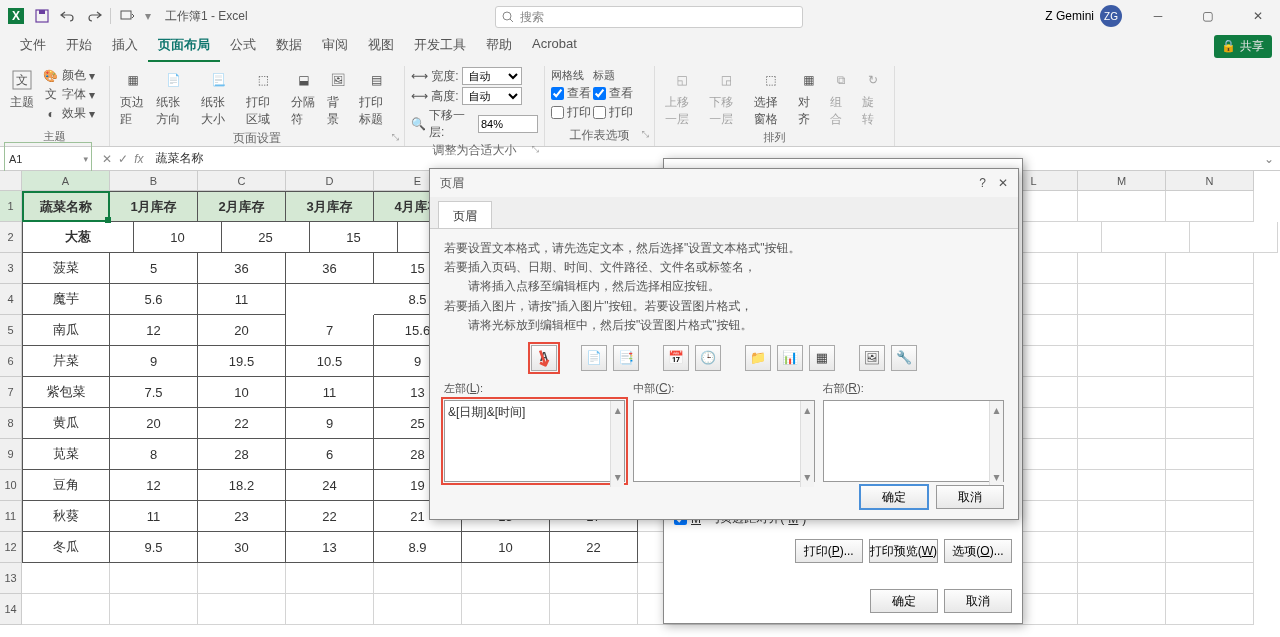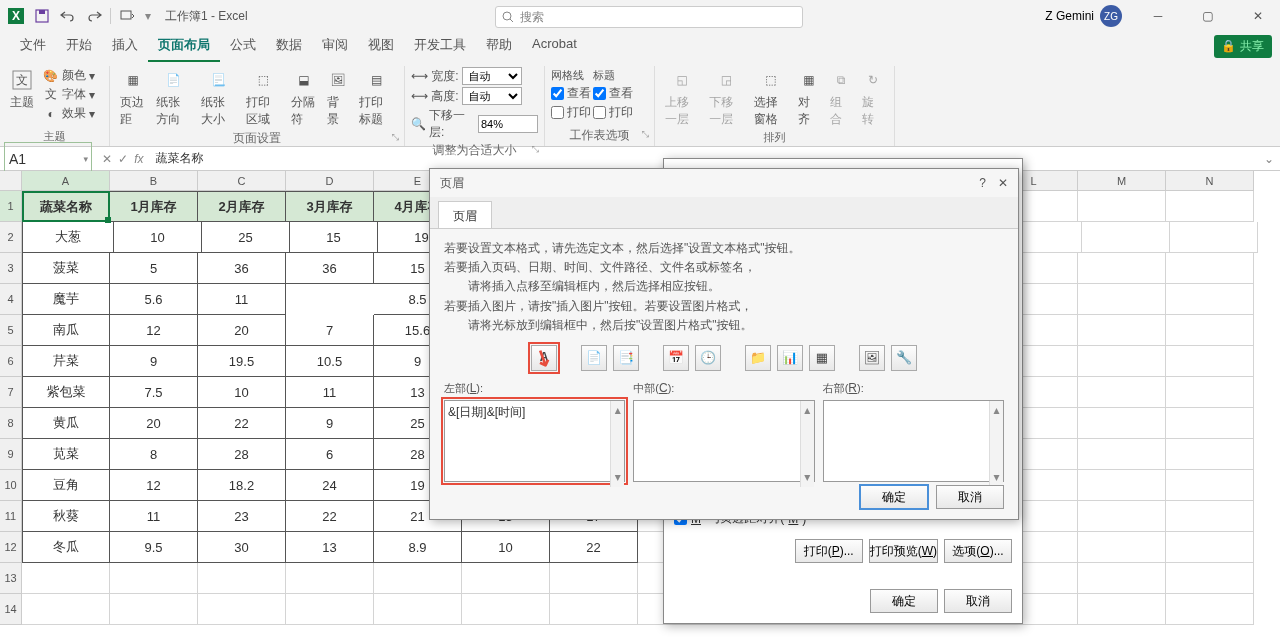--- a/index.html
+++ b/index.html
@@ -15,21 +15,21 @@
 .search-box span.ph{color:#888;margin-left:6px}
 .ti-right{position:absolute;right:0;display:flex;align-items:center;gap:6px}
 .user{display:flex;align-items:center;gap:6px;margin-right:8px}
 .avatar{width:22px;height:22px;border-radius:50%;background:#3b5ba5;color:#fff;font-size:10px;display:flex;align-items:center;justify-content:center}
 .winbtn{width:44px;height:32px;display:flex;align-items:center;justify-content:center;color:#555}
 
 
 .tabs{height:30px;background:#f3f3f3;display:flex;align-items:flex-end;padding-left:10px;position:relative}
 .tab{padding:6px 10px;color:#555;cursor:pointer;font-size:13px}
 .tab.active{color:#0f766e;font-weight:600;border-bottom:2px solid #107c41}
-.share{position:absolute;right:8px;top:3px;background:#107c41;color:#86efac;padding:3px 8px;border-radius:3px}
+.share{position:absolute;right:8px;top:3px;background:#107c41;color:#e5e5e5;padding:3px 8px;border-radius:3px}
 
 
 .ribbon{height:85px;background:#f3f3f3;display:flex;border-bottom:1px solid #ccc;padding-top:4px}
 .rgroup{border-right:1px solid #ddd;display:flex;flex-direction:column;justify-content:space-between;padding:0 6px;position:relative}
 .rgroup-content{display:flex;align-items:flex-start;gap:2px;flex:1}
 .rgroup-label{text-align:center;color:#666;font-size:11px;padding-bottom:2px;position:relative}
 .rgroup-label .launcher{position:absolute;right:-1px;top:2px;font-size:9px;color:#888}
 .rbtn{display:flex;flex-direction:column;align-items:center;gap:2px;padding:2px 4px;font-size:11px;color:#555;min-width:30px}
 .rbtn .ic{width:24px;height:24px;display:flex;align-items:center;justify-content:center}
 .rbtn.small{flex-direction:row;min-width:auto;padding:1px 3px;gap:3px}
@@ -37,21 +37,21 @@
 .rbtn.disabled{opacity:0.5}
 .vstack{display:flex;flex-direction:column;gap:0}
 .scale-row{display:flex;align-items:center;gap:3px;font-size:11px;color:#555;margin:1px 0}
 .scale-row input,.scale-row select{width:60px;height:18px;border:1px solid #aaa;font-size:11px;padding:0 2px;background:#fff}
 .chkcol{display:flex;flex-direction:column;gap:2px;font-size:11px;color:#555;margin-top:2px}
 .chkcol label{display:flex;align-items:center;gap:3px}
 .chkcol .hdr{font-size:11px;color:#555}
 
 
 .fbar{height:24px;display:flex;align-items:center;border-bottom:1px solid #ccc}
-.name-box{width:88px;height:20px;border:1px solid #9ec19a;margin:0 4px;padding:16px 4px;display:flex;align-items:center;font-size:14px;color:#333;position:relative}
+.name-box{width:88px;height:20px;border:1px solid #9ec19a;margin:0 4px;padding:16px 4px;display:flex;align-items:center;font-size:11px;color:#333;position:relative}
 .name-box::after{content:"▾";position:absolute;right:3px;color:#888;font-size:9px}
 .fb-btns{display:flex;gap:6px;padding:0 6px;color:#888}
 .fb-input{flex:1;padding:0 6px;font-size:12px;color:#333}
 .fbar-expand{width:22px;text-align:center;color:#888}
 
 
 .grid-wrap{position:relative;height:466px;overflow:hidden}
 .corner{position:absolute;left:0;top:0;width:22px;height:20px;background:#f0f0f0;border-right:1px solid #ccc;border-bottom:1px solid #ccc}
 .colhdrs{position:absolute;left:22px;top:0;height:20px;display:flex}
 .colhdr{border-right:1px solid #ccc;border-bottom:1px solid #ccc;background:#f0f0f0;text-align:center;font-size:11px;color:#555;line-height:20px}
@@ -383,21 +383,21 @@
         <div class="cell hdr" style="width: 88px;">6月库存</div>
         <div class="cell" style="width: 88px;"></div>
         <div class="cell" style="width: 88px;"></div>
         <div class="cell" style="width: 88px;"></div>
         <div class="cell" style="width: 88px;"></div>
         <div class="cell" style="width: 88px;"></div>
         <div class="cell" style="width: 88px;"></div>
         <div class="cell" style="width: 88px;"></div>
       </div>
       <div class="row">
-        <div class="cell data" style="width: 92px;">大葱</div>
+        <div class="cell data" style="width: 112px; font-weight: bold;">大葱</div>
         <div class="cell data" style="width: 88px;">10</div>
         <div class="cell data" style="width: 88px;">25</div>
         <div class="cell data" style="width: 88px;">15</div>
         <div class="cell data" style="width: 88px;">19</div>
         <div class="cell data" style="width: 88px;"></div>
         <div class="cell data" style="width: 88px;"></div>
         <div class="cell" style="width: 88px;"></div>
         <div class="cell" style="width: 88px;"></div>
         <div class="cell" style="width: 88px;"></div>
         <div class="cell" style="width: 88px;"></div>

